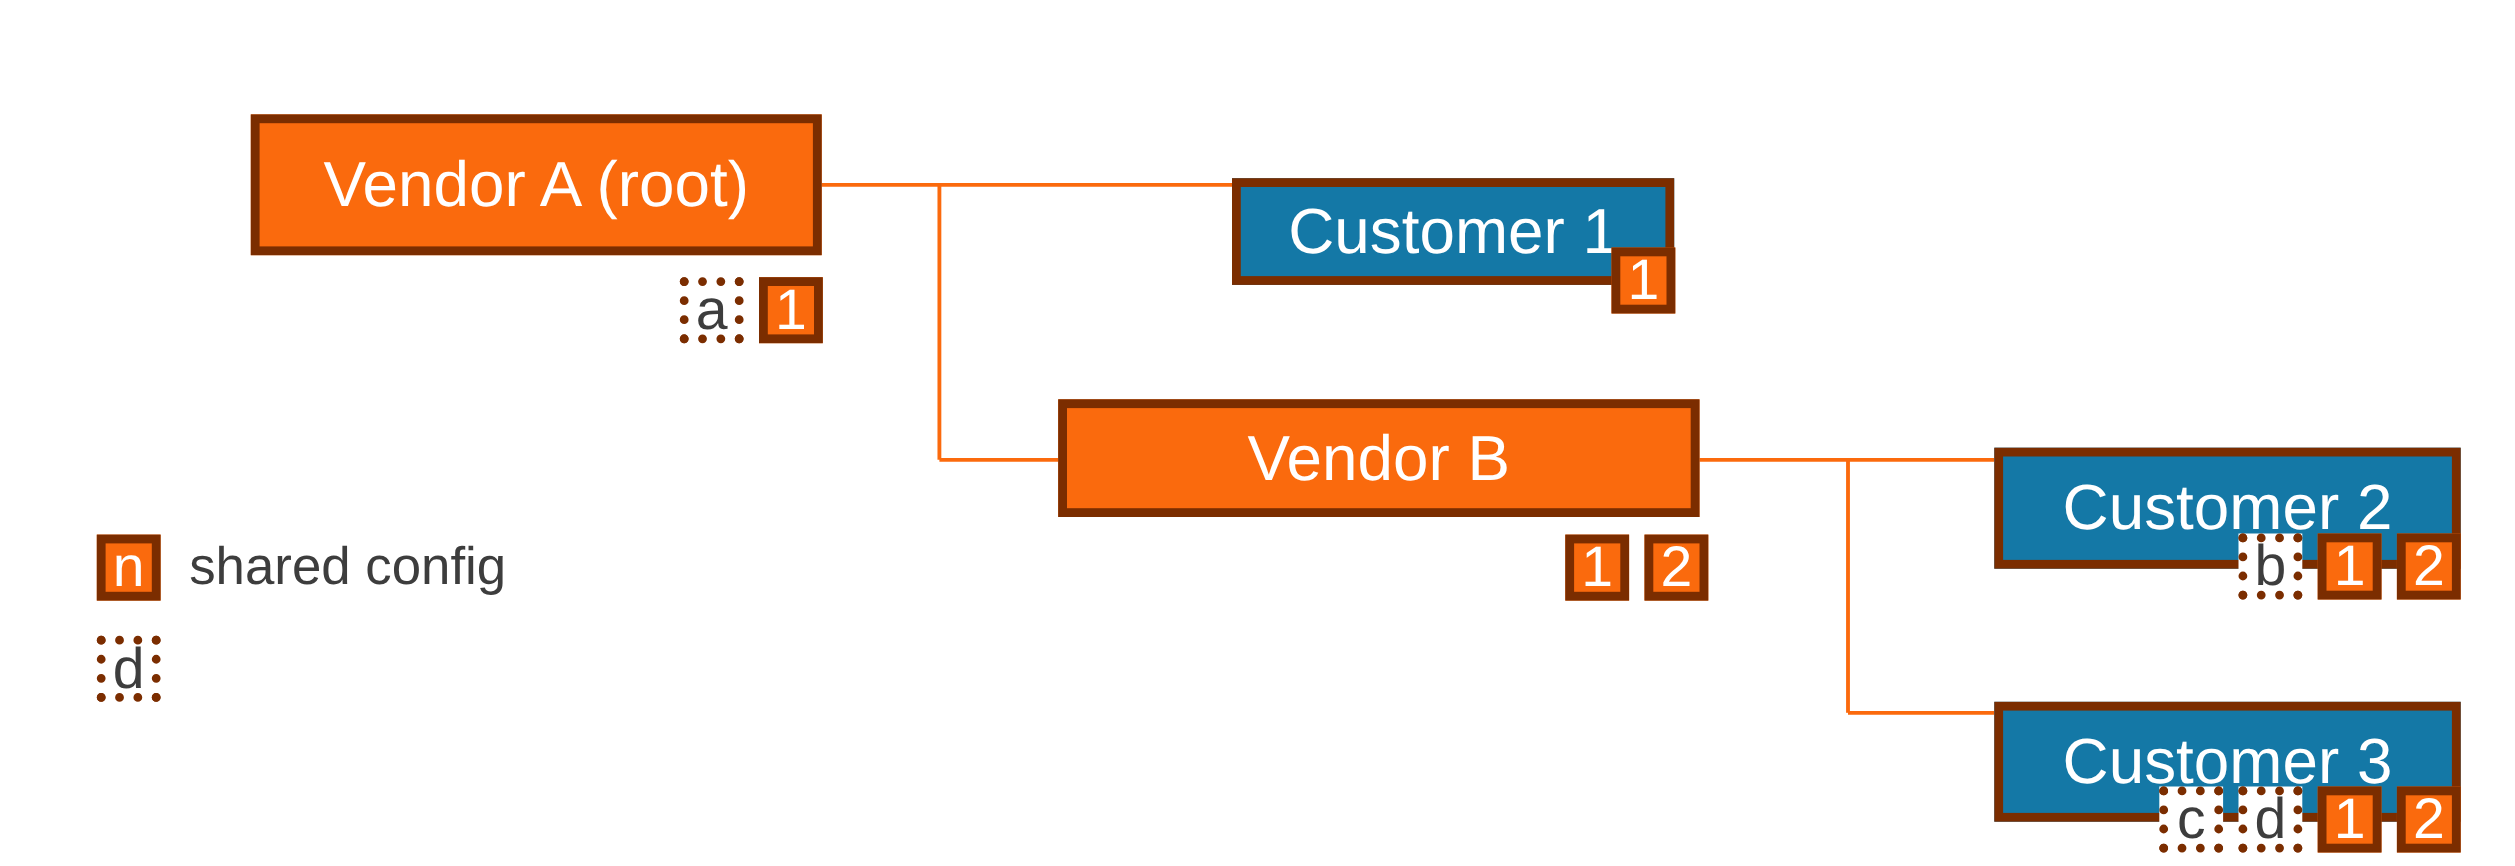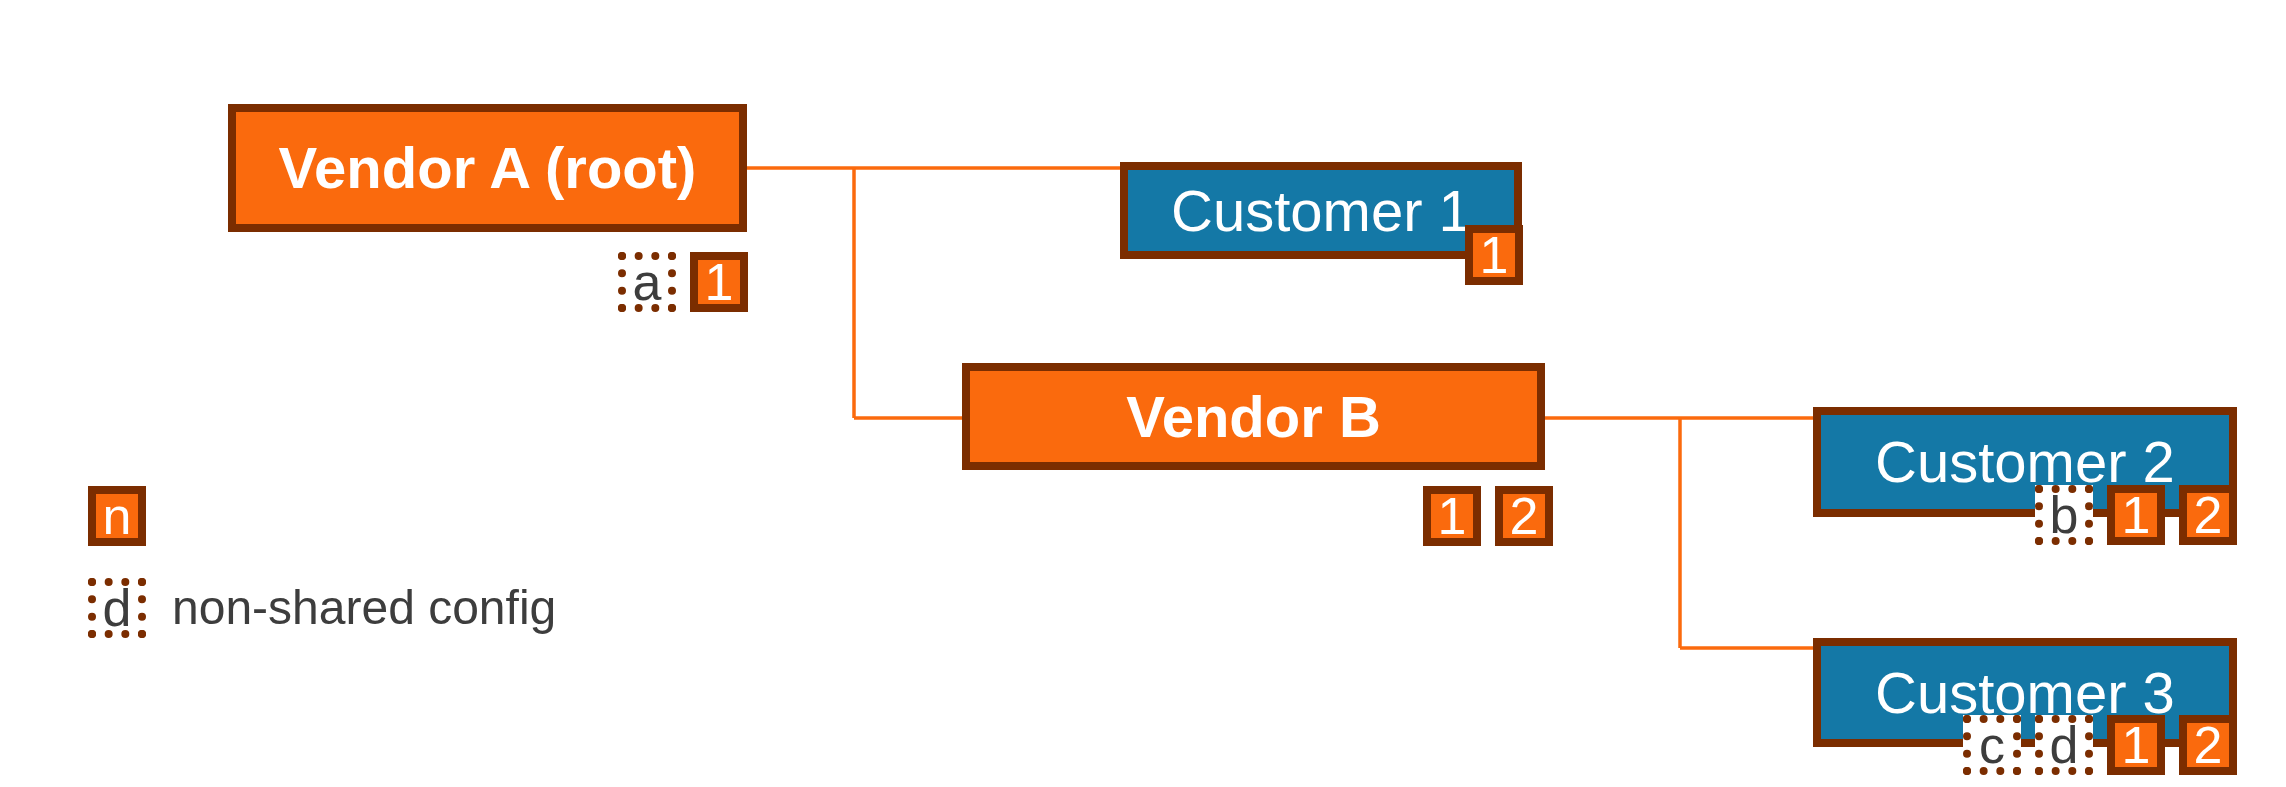--- a/index.html
+++ b/index.html
@@ -23,21 +23,21 @@
     position:absolute;left:0;top:0;width:2286px;height:787px;
   }
   .connectors path{
     stroke:var(--line);stroke-width:3.5;fill:none;
   }
   .node{
     position:absolute;display:flex;align-items:center;justify-content:center;
     border:8px solid var(--brown);
     color:#ffffff;font-size:58px;line-height:1;white-space:nowrap;
   }
-  .node.vendor{background:var(--orange);font-weight:bold;}
+  .node.vendor{background:var(--orange);}
   .node.customer{background:var(--blue);margin-top:44px;}
   #node-vendor-a{left:228px;top:104px;width:519px;height:128px;}
   #node-customer-1{left:1120px;top:118px;width:402px;height:97px;}
   #node-vendor-b{left:962px;top:363px;width:583px;height:107px;text-align:right;}
   #node-customer-2{left:1813px;top:363px;width:424px;height:110px;align-items:center;}
   #node-customer-3{left:1813px;top:594px;width:424px;height:109px;}
   .badge-row{
     position:absolute;display:flex;gap:14px;align-items:center;
   }
   #badges-vendor-a{top:252px;right:1538px;}
@@ -119,20 +119,20 @@
 
   <div class="badge-row" id="badges-customer-3">
     <span class="badge non-shared">c</span>
     <span class="badge non-shared">d</span>
     <span class="badge shared">1</span>
     <span class="badge shared">2</span>
   </div>
 
   <div class="legend-item" id="legend-shared">
     <span class="badge shared">n</span>
+    <span>shared config</span>
   </div>
 
   <div class="legend-item" id="legend-nonshared">
     <span class="badge non-shared">d</span>
-    <span>non-shared config</span>
   </div>
 
 </div>
 
 </body></html>

